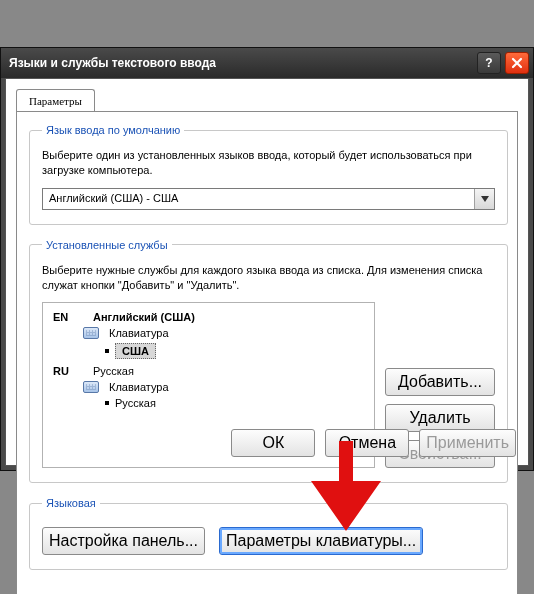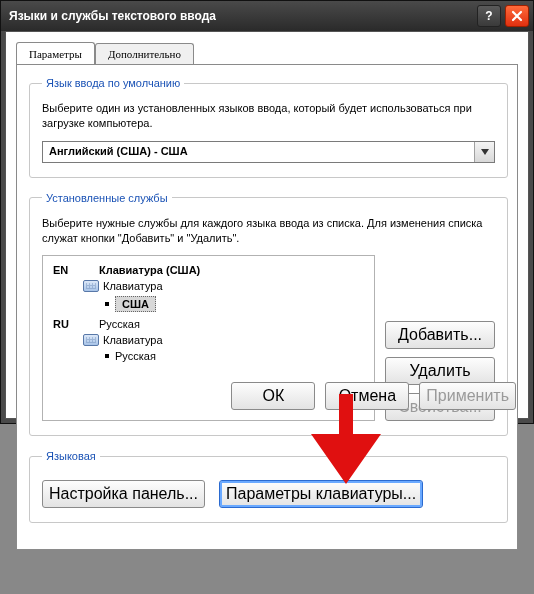--- a/index.html
+++ b/index.html
@@ -12,20 +12,21 @@
     height: 594px;
     overflow: hidden;
     position: relative;
   }
   .window {
     width: 534px;
     height: 424px;
     background: linear-gradient(to bottom, #3a3a3a 0, #2a2a2a 30px, #4a4a4a 30px);
     border: 1px solid #111;
     position: relative;
+    margin-top: 47px;
   }
   .titlebar {
     height: 30px;
     background: linear-gradient(to bottom, #4a4a4a, #2a2a2a);
     display: flex;
     align-items: center;
     justify-content: space-between;
     padding: 0 4px 0 8px;
     color: #fff;
     font-weight: bold;
@@ -93,21 +94,21 @@
     font-size: 11px;
     padding: 0 4px;
   }
   .group-text { margin: 2px 0 10px 0; line-height: 1.35; }
   .combo {
     display: flex; align-items: stretch;
     border: 1px solid #7a7a7a;
     background: #fff;
     height: 22px;
   }
-  .combo-value { flex: 1; padding: 3px 6px; font-weight: bold; }
+  .combo-value { flex: 1; padding: 3px 6px; }
   .combo-btn {
     width: 20px;
     background: linear-gradient(to bottom, #f4f4f4, #d8d8d8);
     border-left: 1px solid #a0a0a0;
     display: flex; align-items: center; justify-content: center;
   }
   .combo-btn svg { display:block; }
   .tree-row {
     display: flex;
     gap: 10px;
@@ -136,28 +137,28 @@
     cursor: default;
     white-space: nowrap;
   }
   .btn.disabled { color: #9a9a9a; }
   .btn.highlight {
     box-shadow: 0 0 0 2px #6aa9ff inset;
     border-color: #2a6ad0;
   }
   .lang-block { margin-bottom: 6px; }
   .lang-head {
-    display: flex; align-items: baseline; gap: 22px;
+    display: flex; align-items: baseline; gap: 16px;
   }
   .lang-code { font-weight: bold; font-size: 11px; width: 24px; }
   .lang-name {}
   .lang-name.bold { font-weight: bold; }
   .sub {
     margin-left: 30px;
-    display: flex; align-items: center; gap: 4px;
+    display: flex; align-items: center; gap: 10px;
     margin-top: 4px;
   }
   .kbd-icon {
     width: 16px; height: 12px;
     background: linear-gradient(to bottom, #dce8f8, #a8c4e8);
     border: 1px solid #5878a8;
     border-radius: 2px;
     position: relative;
   }
   .kbd-icon::after{
@@ -209,21 +210,20 @@
         <svg width="12" height="12" viewBox="0 0 12 12">
             <path d="M2 2 L10 10 M10 2 L2 10" stroke="#fff" stroke-width="2.2" stroke-linecap="round"></path>
           </svg>
       </div>
     </div>
   </div>
 
   <div class="client">
     <div class="tabstrip">
       <div class="tab active">Параметры</div>
-      <div class="tab">Дополнительно</div>
     </div>
     <div class="tab-panel">
 
       <fieldset>
         <legend>Язык ввода по умолчанию</legend>
         <div class="group-text">Выберите один из установленных языков ввода, который будет использоваться при загрузке компьютера.</div>
         <div class="combo">
           <div class="combo-value">Английский (США) - США</div>
           <div class="combo-btn">
             <svg width="8" height="6" viewBox="0 0 8 6">
@@ -235,21 +235,21 @@
 
       <fieldset>
         <legend>Установленные службы</legend>
         <div class="group-text">Выберите нужные службы для каждого языка ввода из списка. Для изменения списка служат кнопки "Добавить" и "Удалить".</div>
         <div class="tree-row">
           <div class="tree-box">
 
             <div class="lang-block">
               <div class="lang-head">
                 <span class="lang-code">EN</span>
-                <span class="lang-name bold">Клавиатура (США)</span>
+                <span class="lang-name bold">Английский (США)</span>
               </div>
               <div class="sub">
                 <span class="kbd-icon"></span>
                 <span>Клавиатура</span>
               </div>
               <div class="layout-list">
                 <div class="layout-item selected">
                   <span class="bullet"></span>
                   <span class="layout-label">США</span>
                 </div>

